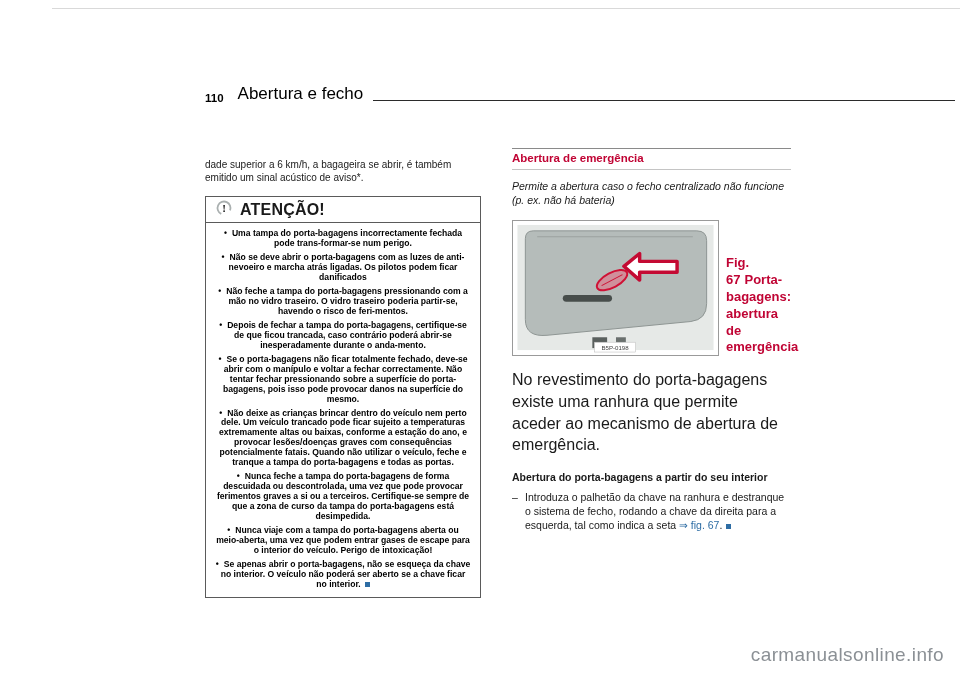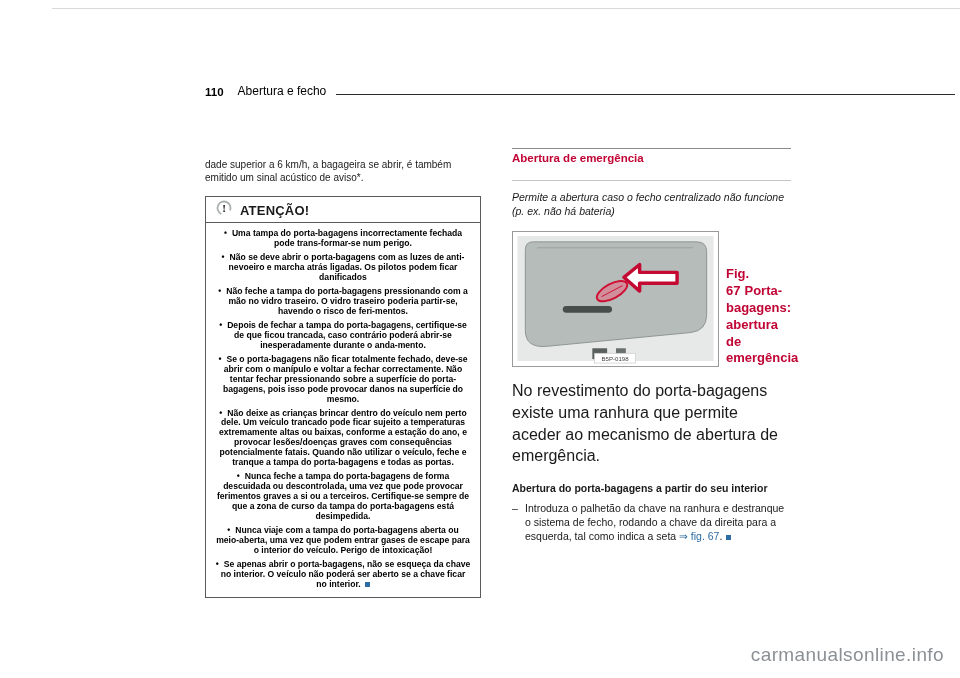--- a/index.html
+++ b/index.html
@@ -6,38 +6,38 @@
   html,body { background:#ffffff; }
   .page {
     position:relative; width:960px; height:678px; background:#ffffff;
     font-family:"Liberation Sans", sans-serif; color:#1a1a1a; overflow:hidden;margin-left:20px;
   }
   .page-top-rule { position:absolute; top:8px; left:32px; right:18px; border-top:1px solid #d9d9d9; }
 
   
   .page-header { position:absolute; left:185px; top:84px; width:750px; display:flex; align-items:flex-end; }
   .page-number { font-size:11.5px; font-weight:bold; color:#000; }
-  .section-title-hdr { font-size:12px; margin-left:14px; color:#000; }
+  .section-title-hdr { font-size:17px; margin-left:14px; color:#000; }
   .header-rule { flex:1; border-bottom:1px solid #2b2b2b; margin-left:10px; margin-bottom:3px; }
 
   
   .col-left { position:absolute; left:185px; top:158px; width:276px; }
   .intro { font-size:10px; line-height:1.3; }
 
   .warning-box { margin-top:12px; border:1px solid #5a5a5a; background:#fff; }
   .warning-header { display:flex; align-items:center; gap:8px; padding:3px 10px 2px; border-bottom:1px solid #5a5a5a; }
-  .warning-title { font-size:13px; font-weight:bold; letter-spacing:.2px; }
+  .warning-title { font-size:16px; font-weight:bold; letter-spacing:.2px; }
   .warning-list { padding:6px 9px 3px;text-align:center; }
   .warning-item { font-size:8.6px; font-weight:bold; line-height:1.16; margin-bottom:4px; color:#000; }
   .warning-item .bullet { margin-right:5px; }
 
   
   .col-right { position:absolute; left:492px; top:148px; width:279px; }
   .section-heading { border-top:1px solid #8a8a8a; border-bottom:1px solid #c4c4c4;
-                     padding:3px 0 16px; color:#c00434; font-size:11.5px; font-weight:bold; }
+                     padding:3px 0 5px; color:#c00434; font-size:11.5px; font-weight:bold; }
   .lead { margin-top:9px; font-style:italic; font-size:10.5px; line-height:1.35; }
 
   .figure-row { margin-top:13px; display:flex; align-items:flex-end; }
   .figure-image { width:207px; height:136px; border:1px solid #9a9a9a; background:#fff; flex:none; position:relative; }
   .figure-image svg { display:block; width:100%; height:100%; }
   .figure-caption { margin-left:7px; font-size:13px; font-weight:bold; color:#c00434; line-height:1.3; width:64px; }
   .figure-caption .fig-label { margin-right:4px; }
 
   .body-par { margin-top:13px; font-size:16px; line-height:1.35; }
   .subheading { margin-top:15px; font-size:10.5px; font-weight:bold; }

